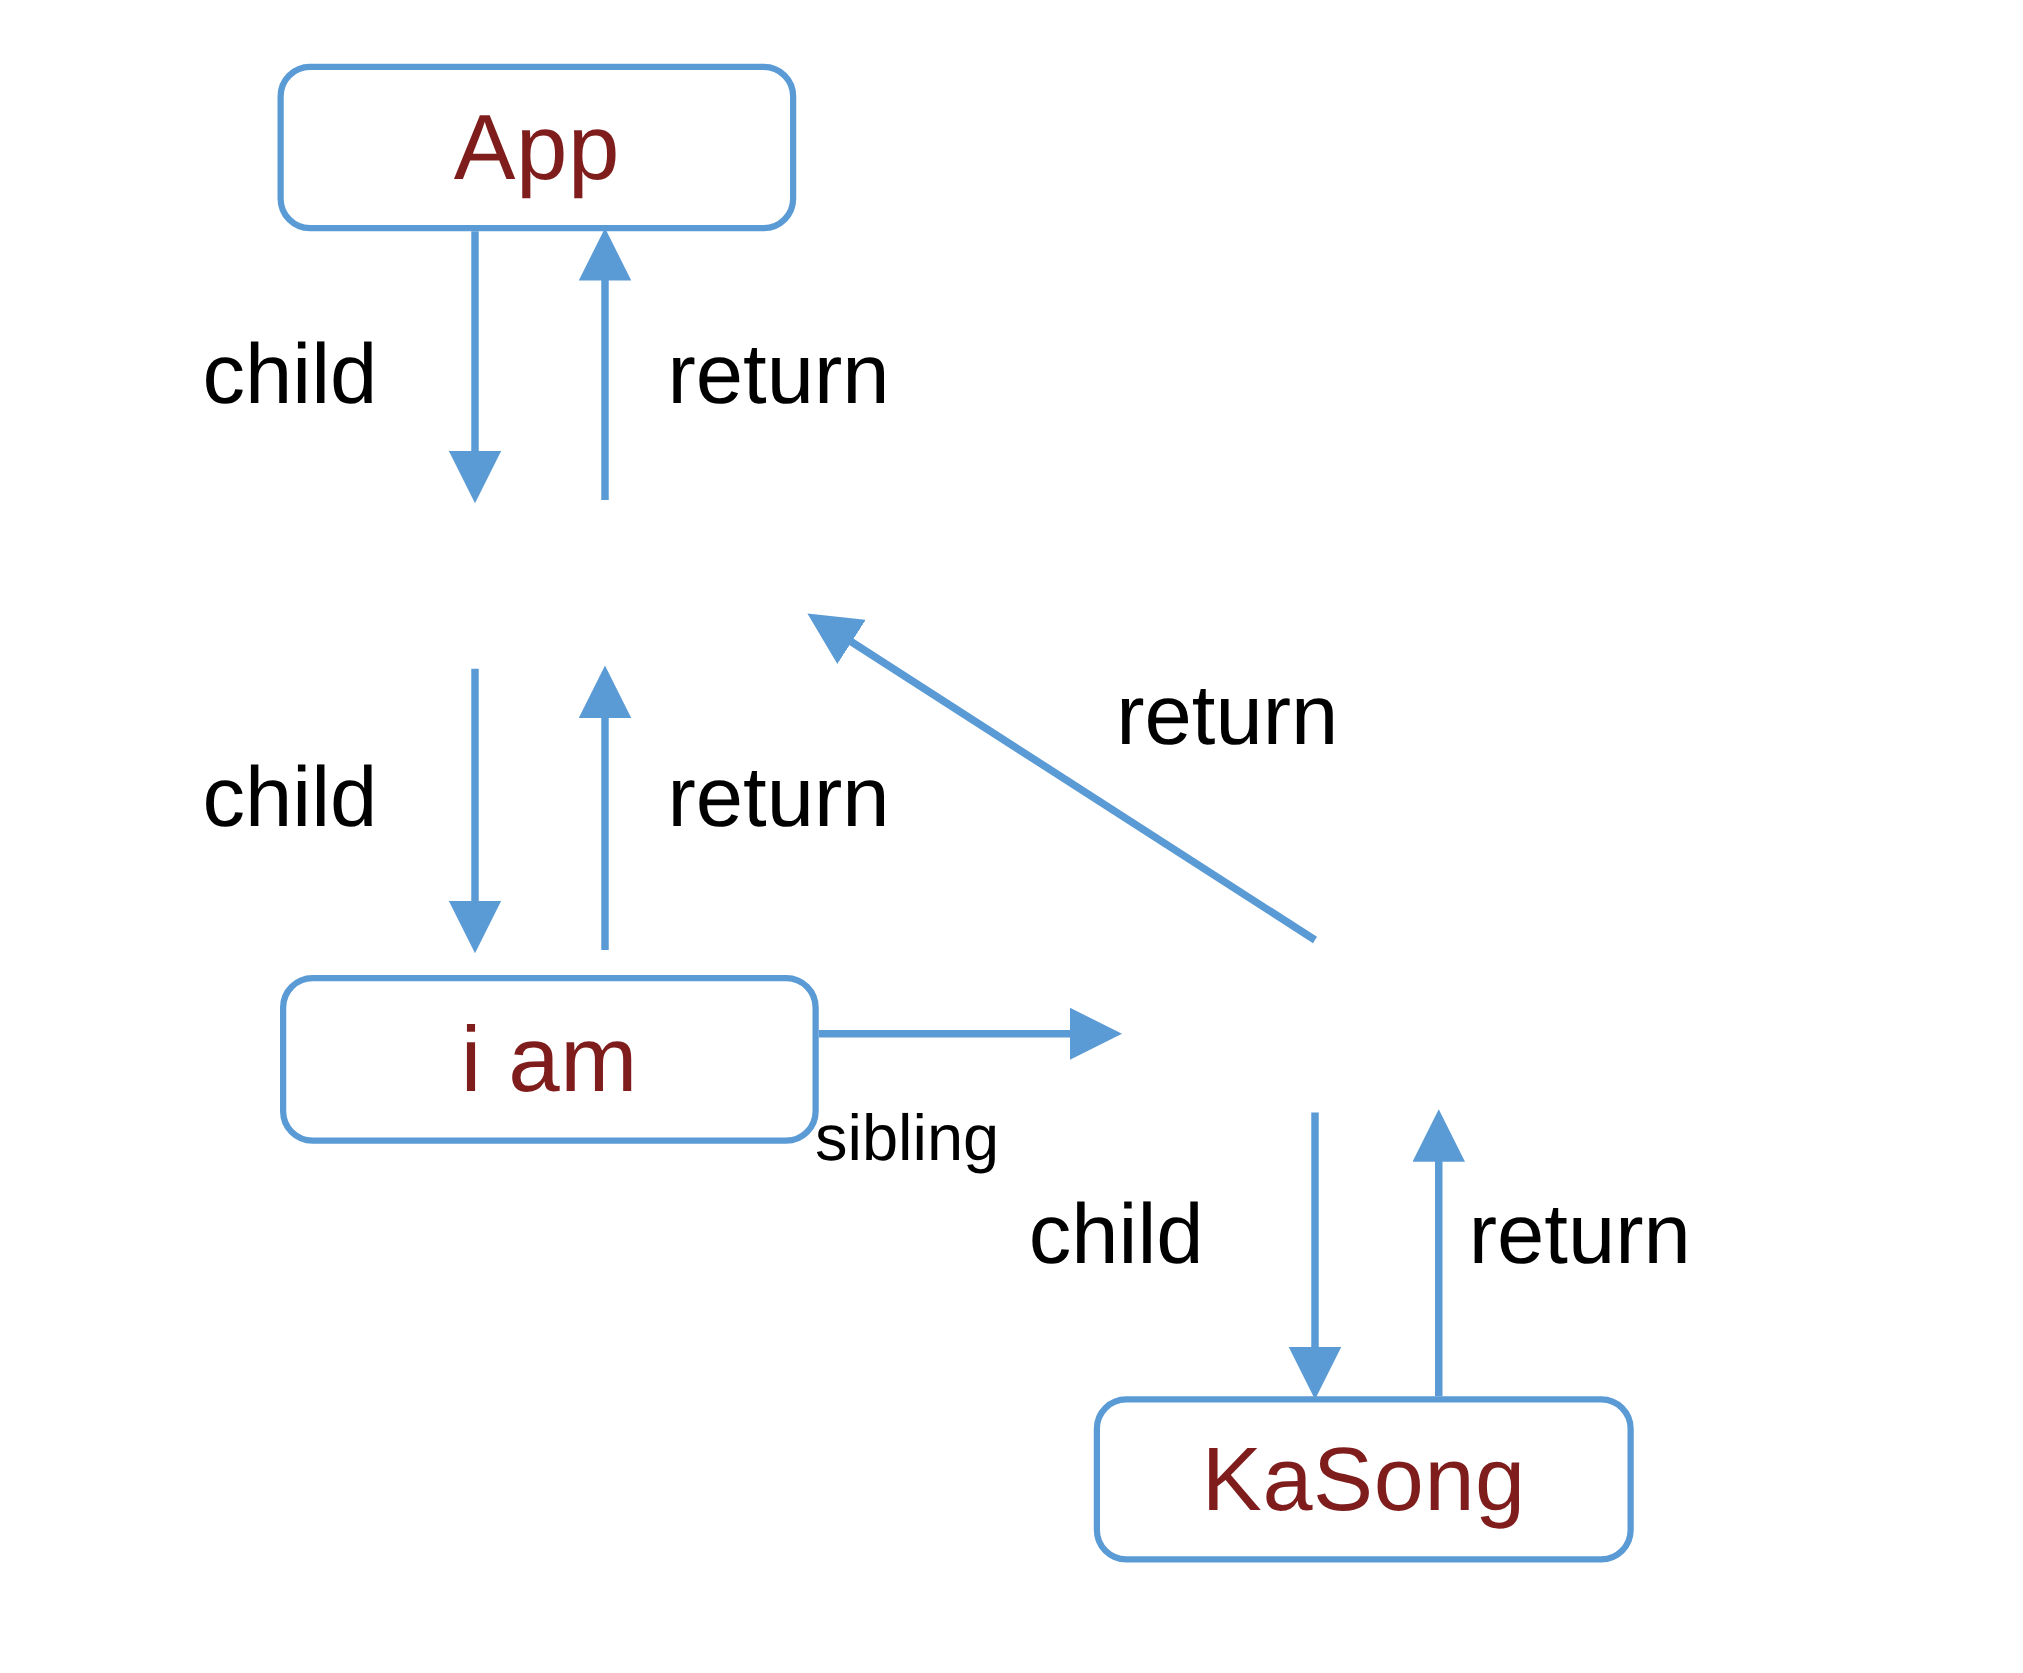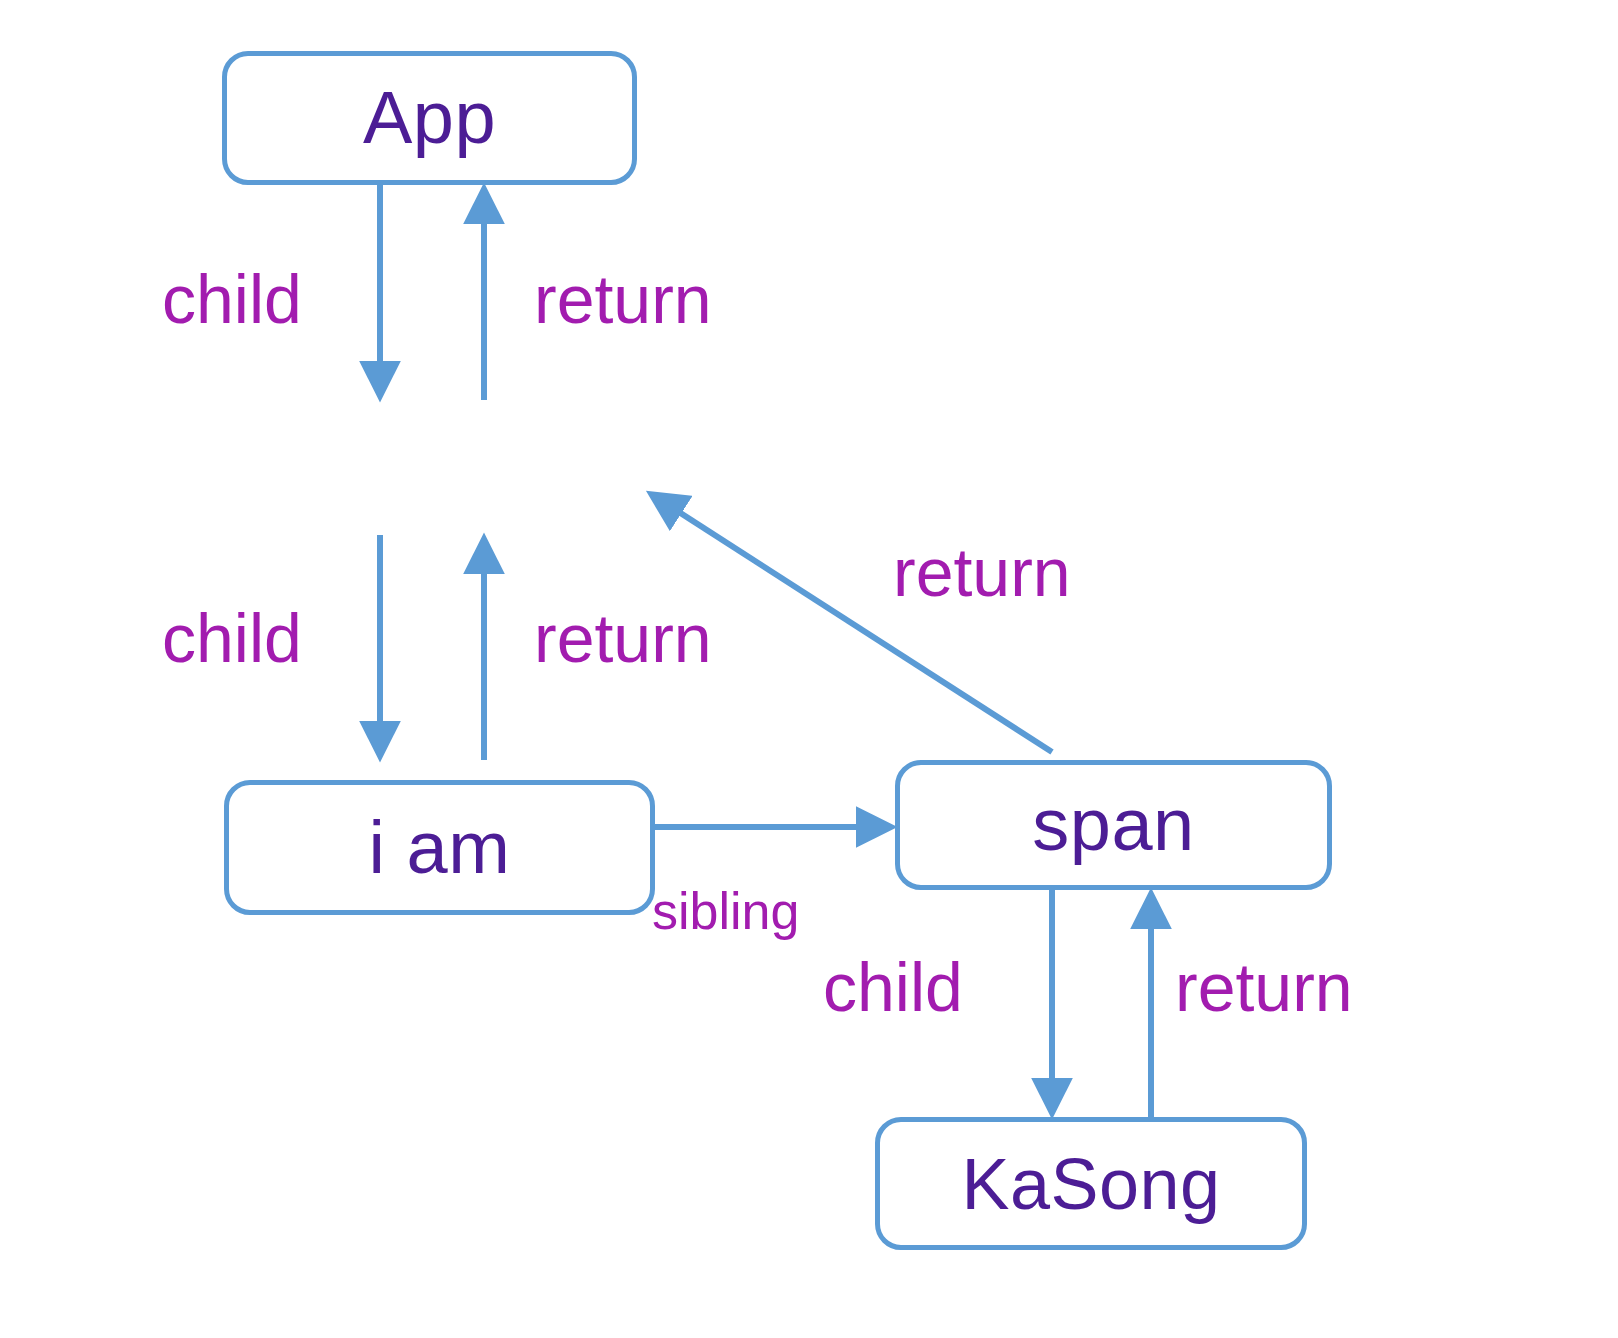--- a/index.html
+++ b/index.html
@@ -28,33 +28,33 @@
   }
   .node {
     position: absolute;
     box-sizing: border-box;
     border: 5px solid #5b9bd5;
     border-radius: 26px;
     background: #ffffff;
     display: flex;
     align-items: center;
     justify-content: center;
-    color: #4c1d95;
+    color: #7f1d1d;
     font-family: "Liberation Sans", sans-serif;
     font-weight: 400;
     letter-spacing: 0.5px;
     white-space: nowrap;
   }
   .node-label {
     display: block;
     line-height: 1;
   }
   .edge-label {
     position: absolute;
-    color: #a21caf;
+    color: #000000;
     font-family: "Liberation Sans", sans-serif;
     font-weight: 400;
     white-space: nowrap;
     line-height: 1;
   }
 </style>
 </head>
 <body>
 
 <div id="canvas">
@@ -85,23 +85,20 @@
 
   <div class="node" style="left:222px; top:51px; width:415px; height:134px; font-size:74px;">
     <span class="node-label">App</span>
   </div>
 
 
   <div class="node" style="left:224px; top:760px; width:431px; height:135px; font-size:74px;margin-top:20px;">
     <span class="node-label">i am</span>
   </div>
 
-  <div class="node" style="left:895px; top:760px; width:437px; height:130px; font-size:74px;">
-    <span class="node-label">span</span>
-  </div>
 
   <div class="node" style="left:875px; top:1117px; width:432px; height:133px; font-size:72px;">
     <span class="node-label">KaSong</span>
   </div>
 
   <span class="edge-label" style="left:162px; top:265px; font-size:68px;">child</span>
 
   <span class="edge-label" style="left:534px; top:265px; font-size:68px;">return</span>
 
   <span class="edge-label" style="left:162px; top:604px; font-size:68px;">child</span>

